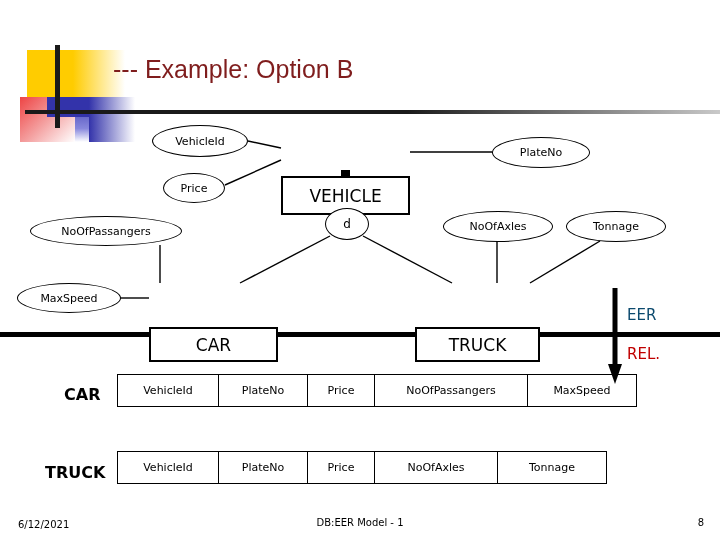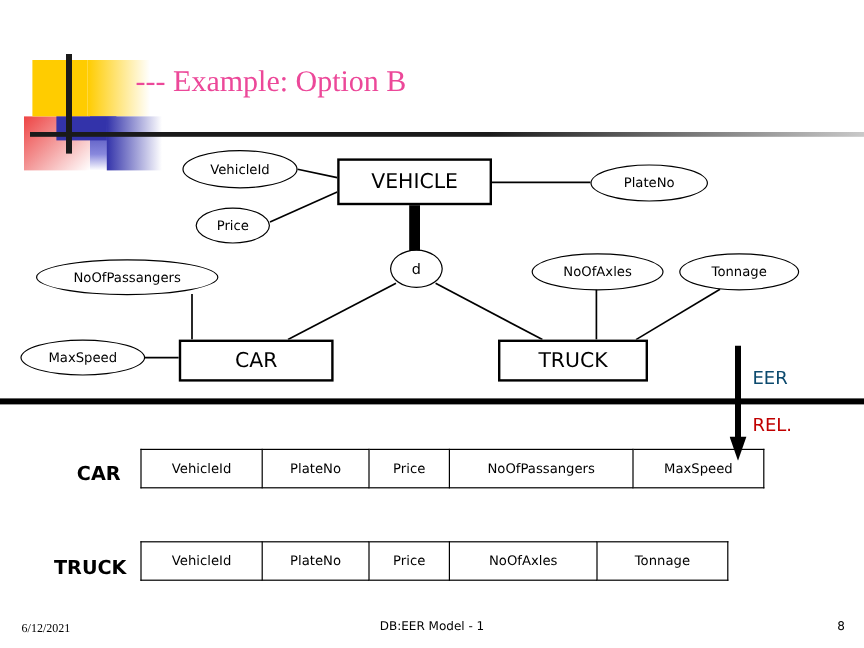--- a/index.html
+++ b/index.html
@@ -65,37 +65,38 @@
     height: 4px;
     width: 695px;
     background: linear-gradient(to right, #1a1a1a 0%, #1a1a1a 55%, #c9c9c9 100%);
   }
 
   
   .slide-title {
     position: absolute;
     left: 113px; top: 55px;
     font-size: 25px;
-    color: #ec4899;
-    font-family: Liberation Serif, serif;
+    color: #7f1d1d;
+    font-family: Liberation Sans, sans-serif;
     white-space: nowrap;
   }
 
   
   .er-box {
     position: absolute;
     border: 2px solid #000000;
     background: #ffffff;
     box-sizing: border-box;
     display: flex;
     align-items: center;
     justify-content: center;
     font-size: 17px;
     color: #000000;
     z-index: 5;
+    margin-top: 44px;
   }
   .er-ellipse {
     position: absolute;
     border: 1px solid #000000;
     border-radius: 50%;
     background: #ffffff;
     box-sizing: border-box;
     display: flex;
     align-items: center;
     justify-content: center;
@@ -179,21 +180,20 @@
     font-family: "DejaVu Sans", sans-serif;
     white-space: nowrap;
   }
 
   
   .footer-date {
     position: absolute;
     left: 18px; top: 519px;
     font-size: 10px;
     color: #000000;
-    font-family: Liberation Serif, serif;
   }
   .footer-center {
     position: absolute;
     left: 0; top: 517px;
     width: 720px;
     text-align: center;
     font-size: 10px;
     color: #000000;
   }
   .footer-page {

